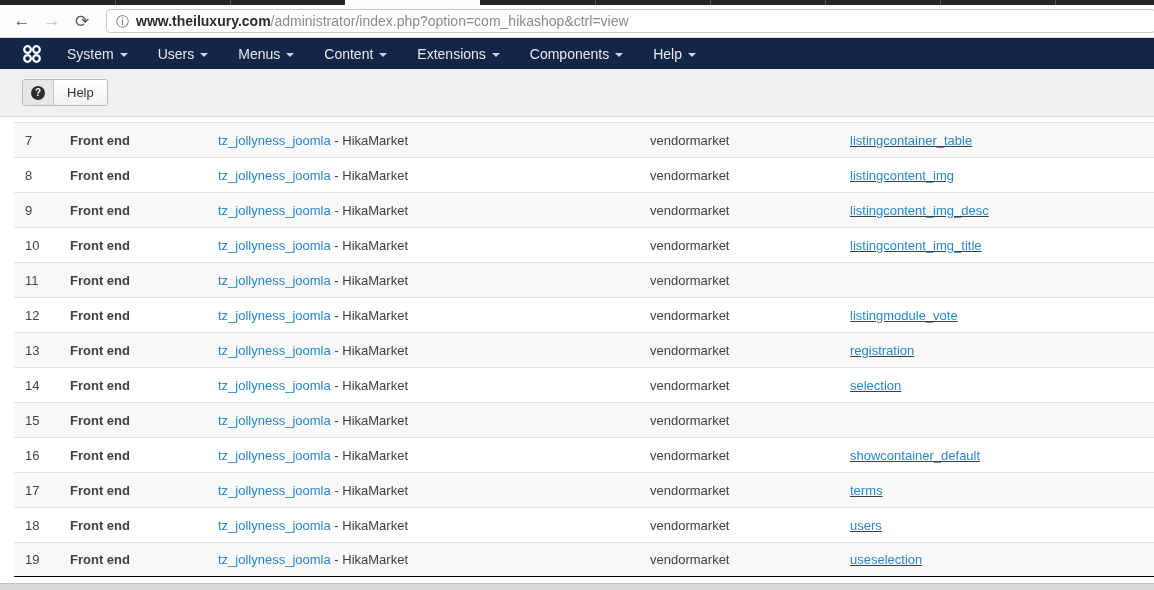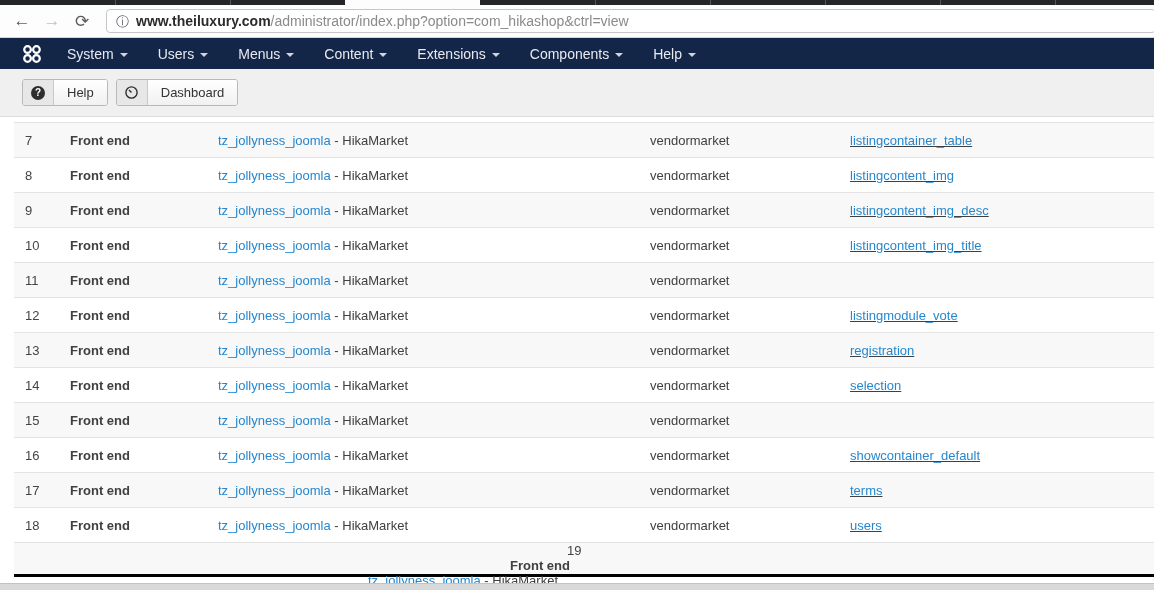--- a/index.html
+++ b/index.html
@@ -44,21 +44,21 @@
     align-items: center; padding: 0 13px; font-size: 13px; color: #333; }
   .help-glyph { width: 14px; height: 14px; border-radius: 50%; background: #2e2e2e; color: #fff;
     font-size: 10px; font-weight: bold; display: flex; align-items: center; justify-content: center; }
 
   
   .content { background: #fff; }
   .content { padding-top: 5px; }
   .vtable { margin-left: 14px; }
   .trow { display: flex; align-items: center; height: 35px; border-top: 1px solid #e3e3e3;
     font-size: 13px; color: #404040; }
-  .trow:last-child { border-bottom: 3px solid #000000; flex-direction: column; }
+  .trow:last-child { border-bottom: 1px solid #000000; }
   .trow:nth-child(odd) { background: #f8f8f8; }
   .trow:nth-child(even) { background: #ffffff; }
   .c-num { width: 56px; padding-left: 11px; flex: 0 0 auto; color: #444; }
   .c-type { width: 148px; flex: 0 0 auto; font-weight: bold; }
   .c-template { width: 432px; flex: 0 0 auto; white-space: nowrap; }
   .c-menu { width: 200px; flex: 0 0 auto; }
   .c-file { flex: 1 1 auto; text-decoration: underline; }
   a.tlink { color: #2687ce; text-decoration: none; cursor: pointer; }
   .suffix { color: #404040; white-space: pre; }
 
@@ -129,29 +129,20 @@
     </div>
 </div>
 
 <div class="subhead">
   <div class="jbtn">
     <div class="icon-cell">
         <span class="help-glyph">?</span>
       </div>
     <div class="label-cell">Help</div>
   </div>
-  <div class="jbtn">
-    <div class="icon-cell">
-      <svg width="15" height="15" viewBox="0 0 15 15">
-        <circle cx="7.5" cy="7.5" r="5.6" fill="none" stroke="#2e2e2e" stroke-width="1.4"></circle>
-        <line x1="7.5" y1="7.5" x2="5" y2="5" stroke="#2e2e2e" stroke-width="1.4"></line>
-      </svg>
-    </div>
-    <div class="label-cell">Dashboard</div>
-  </div>
 </div>
 
 <div class="content">
   <div class="vtable">
 
   <div class="trow">
       <div class="c-num">7</div>
       <div class="c-type">Front end</div>
       <div class="c-template"><a class="tlink">tz_jollyness_joomla</a><span class="suffix"> - HikaMarket</span></div>
       <div class="c-menu">vendormarket</div>

